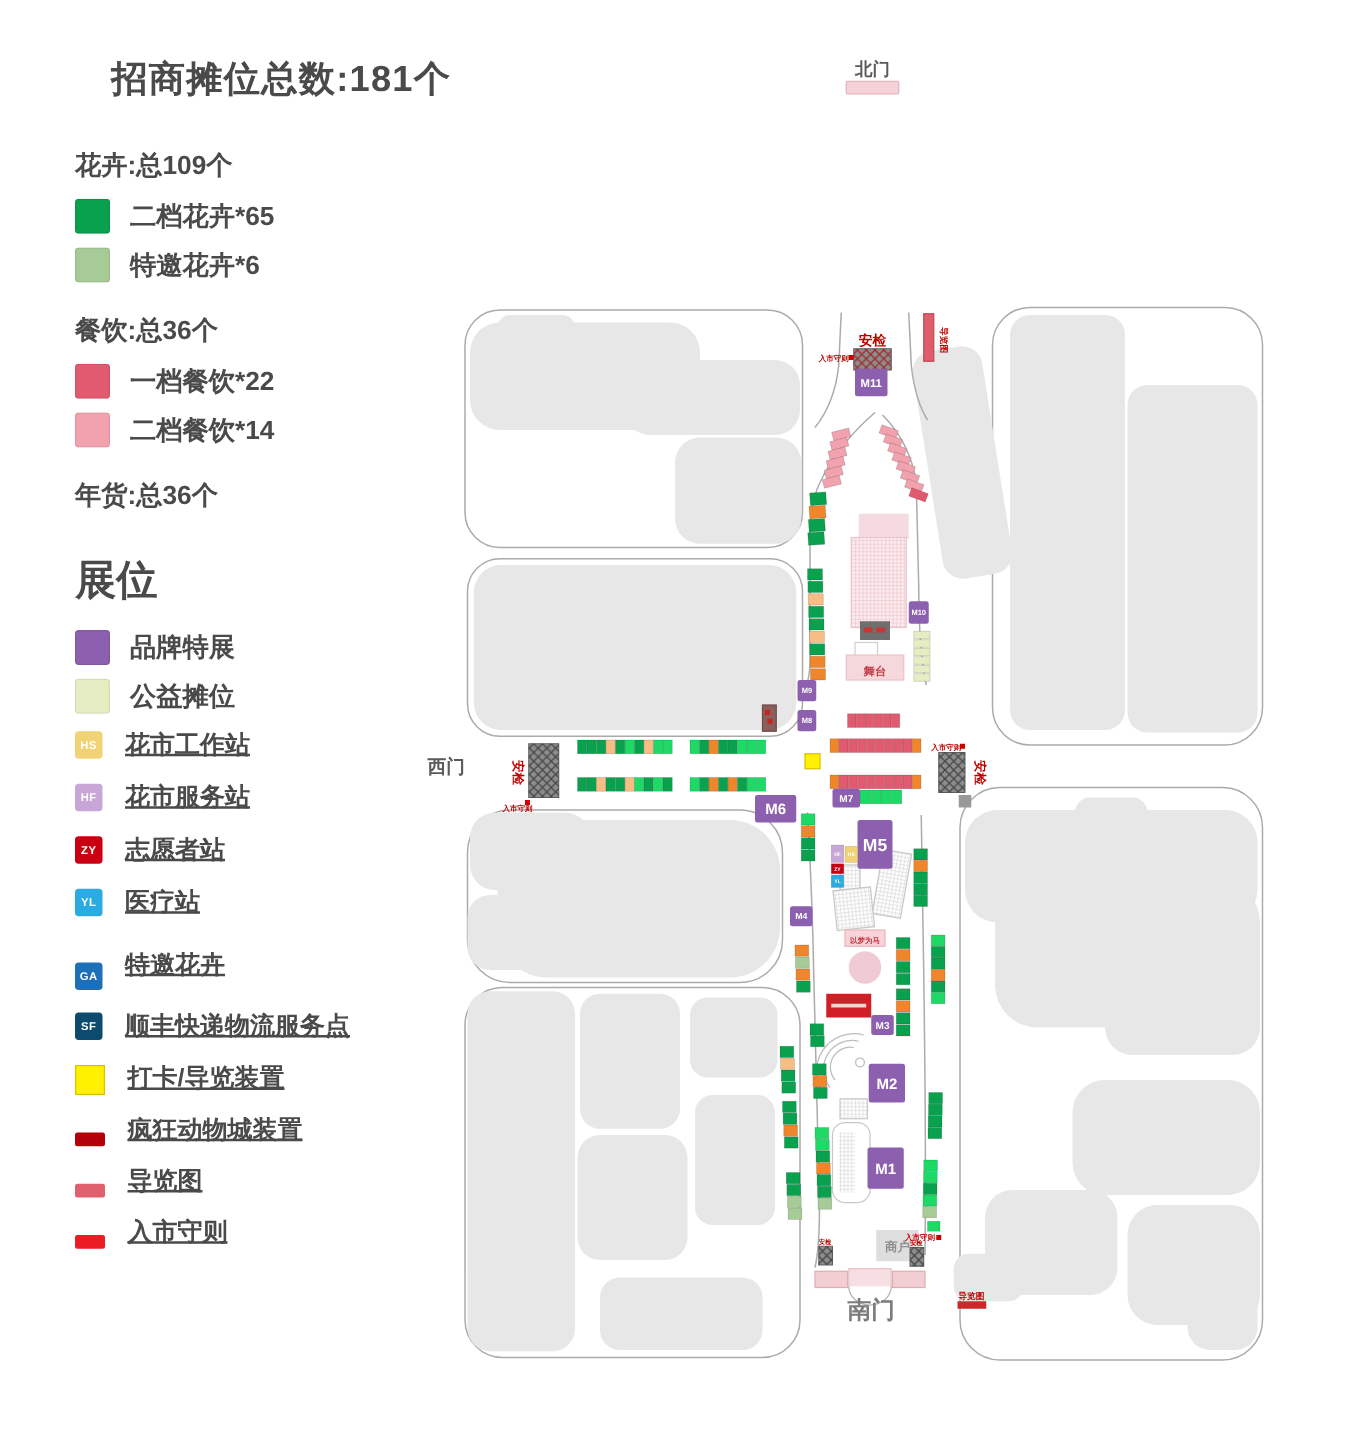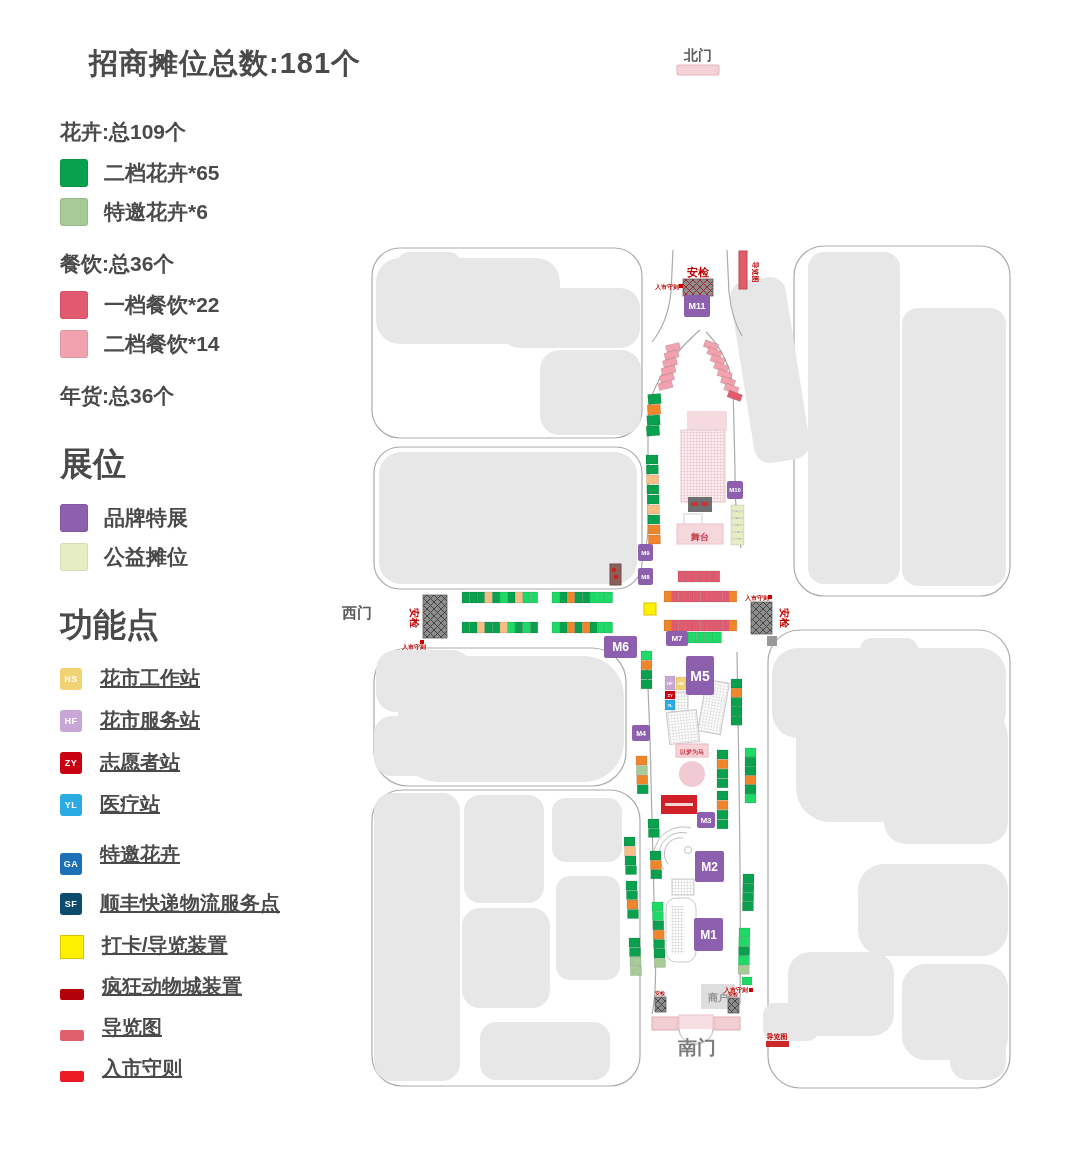--- a/index.html
+++ b/index.html
@@ -400,21 +400,20 @@
   <div class="lg-h2">展位</div>
   <div class="lg-row">
     <span class="sw" style="background: rgb(141, 95, 175);"></span>
     <span class="txt">品牌特展</span>
   </div>
   <div class="lg-row">
     <span class="sw" style="background: rgb(231, 237, 194);"></span>
     <span class="txt">公益摊位</span>
   </div>
 
-  <div class="lg-h2">功能点</div>
   <div class="f-row">
     <span class="fsw" style="background: rgb(241, 211, 117);">
         <b>HS</b>
       </span>
     <span class="ftxt">花市工作站</span>
   </div>
   <div class="f-row">
     <span class="fsw" style="background: rgb(200, 167, 215);">
         <b>HF</b>
       </span>

